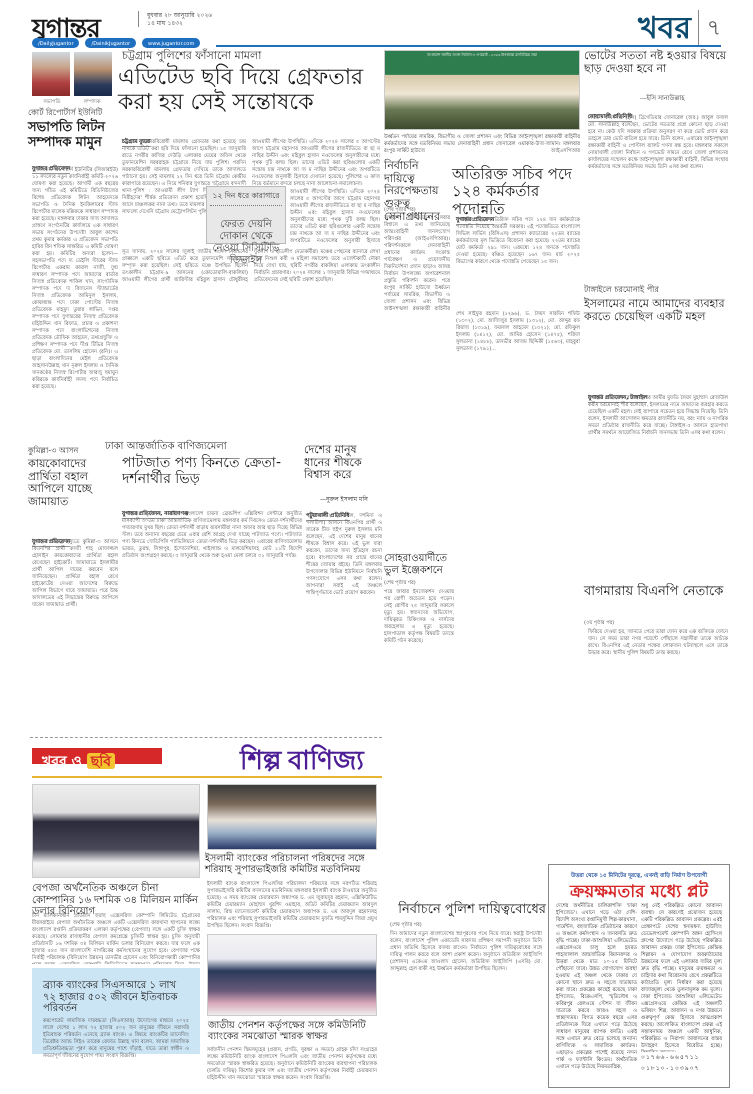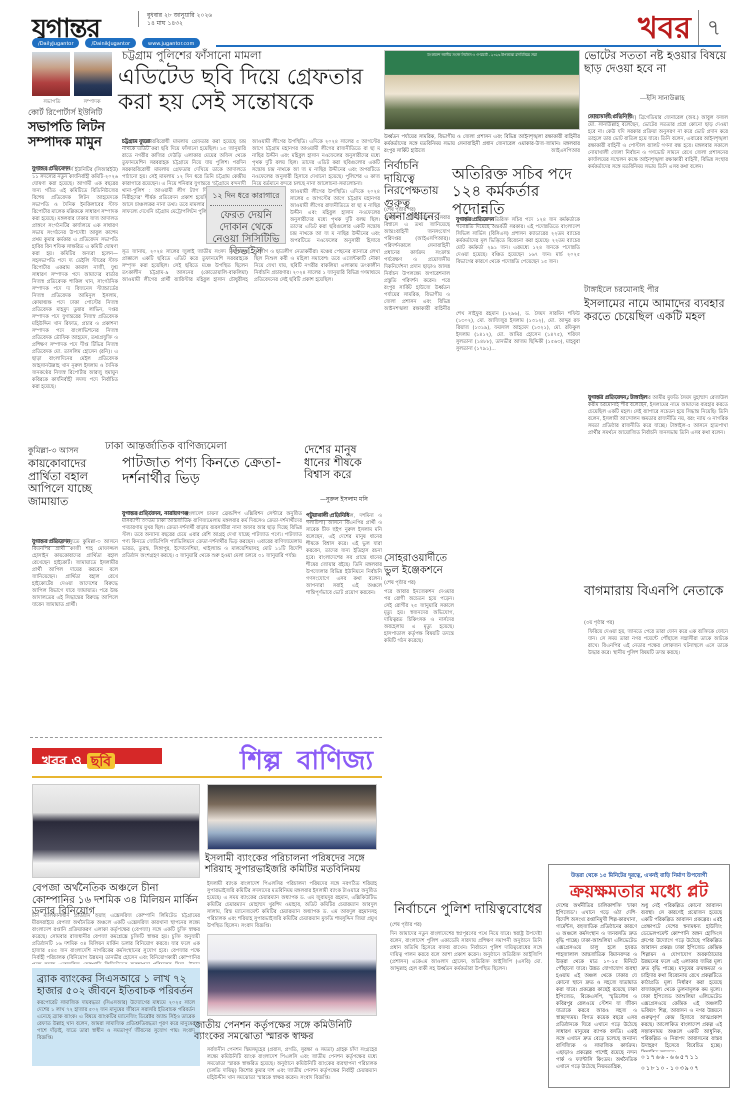--- a/index.html
+++ b/index.html
@@ -4,34 +4,34 @@
 <style>
 *{box-sizing:border-box;margin:0;padding:0}
 body{width:753px;height:1094px;background:#fff;font-family:"DejaVu Serif",serif;color:#222;overflow:hidden;position:relative}
 .abs{position:absolute}
 .masthead{left:32px;top:8px;width:690px;height:40px}
 .logo{position:absolute;left:0;top:0;font-size:26px;font-weight:bold;color:#1a1a1a;letter-spacing:-1px;font-family:"DejaVu Serif",serif}
 .datebox{position:absolute;left:106px;top:3px;border-left:1px solid #888;padding-left:8px;font-size:6px;line-height:8px;color:#444}
 .socials{position:absolute;left:0;top:30px;display:flex;gap:6px}
 .pill{background:#1f6fc1;color:#fff;font-size:5px;padding:2px 6px;border-radius:6px;font-family:"DejaVu Sans",sans-serif}
 .rule{left:216px;top:45px;width:505px;height:2px;background:#1f6fc1}
-.section-title{right:60px;top:2px;font-size:30px;font-weight:bold;color:#b91c1c;font-family:"DejaVu Sans",sans-serif}
+.section-title{right:60px;top:2px;font-size:30px;font-weight:bold;color:#0c4a6e;font-family:"DejaVu Sans",sans-serif}
 .page-no{right:30px;top:6px;font-size:22px;color:#555;border-left:1px solid #888;padding-left:8px}
 .col-text{font-size:5px;line-height:7px;color:#555;text-align:justify;overflow:hidden;font-family:"DejaVu Sans",sans-serif}
 .byline{font-size:5.5px;font-weight:bold;color:#222;border-bottom:1px solid #999;display:inline-block;margin:2px 0;font-family:"DejaVu Sans",sans-serif}
 .hl{font-family:"DejaVu Sans",sans-serif;color:#1a1a1a;text-align:left;line-height:1.15}
 .photo{background:linear-gradient(135deg,#8a9a7a,#5a6a4a 40%,#c9b79a 70%,#e8e0d0);border:1px solid #ccc}
 .photo-meet{background:linear-gradient(180deg,#2e7d4f 0%,#2e7d4f 30%,#d6c8a8 31%,#efe6d4 55%,#6b7a55 75%,#3c4a2e 100%)}
 .portrait{background:linear-gradient(180deg,#cfd8e0 0%,#c8a38a 35%,#b04040 70%,#8a2a2a 100%)}
 .portrait2{background:linear-gradient(180deg,#cfd8e0 0%,#b8906f 40%,#2a3a5a 75%,#1a2a4a 100%)}
 .infobox{background:#e8e8e8;border:1px solid #bbb;text-align:center;font-family:"DejaVu Sans",sans-serif}
 .divider-dot{border-top:1px dashed #999;height:0}
 .banner-red{background:#d62828;color:#fff;font-family:"DejaVu Sans",sans-serif;font-weight:bold;font-size:14px;padding:2px 10px}
 .banner-yellow{background:#f4c430;color:#d62828;padding:0 4px;border-radius:3px}
-.shilpo{color:#8b5cf6;font-family:Liberation Mono, monospace;font-weight:bold;font-size:26px}
+.shilpo{color:#4c1d95;font-family:Liberation Serif, serif;font-weight:bold;font-size:26px}
 .gold-rule{background:#e8b530;height:2px}
 .ad{border:1px solid #888;background:#fff}
 .blue-box{background:#cce5f4}
 </style>
 </head>
 <body>
 
 <div class="abs masthead">
   <div class="logo">যুগান্তর</div>
   <div class="datebox">
@@ -58,21 +58,21 @@
 <div class="abs hl" style="left:28px;top:120px;width:92px;font-size:13px;font-weight:bold">সভাপতি লিটন সম্পাদক মামুন</div>
 <div class="abs" style="left:32px;top:155px"><span class="byline">যুগান্তর প্রতিবেদন</span></div>
 <div class="abs col-text" style="left:32px;top:166px;width:86px;height:272px">ঢাকা কোর্ট রিপোর্টার্স ইউনিটির (সিআরইউ) ১১ সদস্যের নতুন কার্যনির্বাহী কমিটি-২০২৬ ঘোষণা করা হয়েছে। আগামী এক বছরের জন্য গঠিত এই কমিটিতে বিডিনিউজের বিশেষ প্রতিবেদক লিটন আহমেদকে সভাপতি ও দৈনিক ইনকিলাবের স্টাফ রিপোর্টার মালেক মল্লিককে সাধারণ সম্পাদক করা হয়েছে। মঙ্গলবার ঢাকার জজ আদালত প্রাঙ্গণে সংগঠনটির কার্যালয়ে এক সাধারণ সভায় সংগঠনের উপদেষ্টা আবুল কাশেম প্রথম কুমার কর্মকার এ প্রতিবেদন সভাপতি হাবিব বিন শফিক সাক্ষরিত এ কমিটি ঘোষণা করা হয়। কমিটির অন্যরা হলেন—সহসভাপতি পদে দ্য ডেইলি স্টারের স্টাফ রিপোর্টার একরাম কামাল নাজী, যুগ্ম সাধারণ সম্পাদক পদে আমাদের বার্তার নিজস্ব প্রতিবেদক শাকিল খান, সাংগঠনিক সম্পাদক পদে দ্য বিজনেস স্ট্যান্ডার্ডের নিজস্ব প্রতিবেদক আমিনুল ইসলাম, কোষাধ্যক্ষ পদে ঢাকা পোস্টের নিজস্ব প্রতিবেদক মাহমুদ তুষার লাভিন, দপ্তর সম্পাদক পদে যুগান্তরের নিজস্ব প্রতিবেদক মহিউদ্দিন খান রিফাত, প্রচার ও প্রকাশনা সম্পাদক পদে বাংলাভিশনের নিজস্ব প্রতিবেদক তৌফিক আহমেদ, তথ্যপ্রযুক্তি ও প্রশিক্ষণ সম্পাদক পদে দীপ্ত টিভির নিজস্ব প্রতিবেদক মো. তাসলিম হোসেন (রনি)। এ ছাড়া বাংলাদিনের মেইল প্রতিবেদক আহসানউল্লাহ খান নূরুল ইসলাম ও দৈনিক জনকণ্ঠের নিজস্ব রিপোর্টার আরজু হুমায়ুন কবিরকে কার্যনির্বাহী সদস্য পদে নির্বাচিত করা হয়েছে।</div>
 
 <div class="abs hl" style="left:122px;top:50px;width:258px;font-size:11px;color:#333">চট্টগ্রাম পুলিশের ফাঁসানো মামলা</div>
 <div class="abs hl" style="left:118px;top:64px;width:264px;font-size:22px">এডিটেড ছবি দিয়ে গ্রেফতার করা হয় সেই সন্তোষকে</div>
 <div class="abs" style="left:122px;top:128px"><span class="byline">চট্টগ্রাম ব্যুরো</span></div>
 <div class="abs col-text" style="left:122px;top:138px;width:124px;height:108px">চট্টগ্রামে সরকারবিরোধী মামলায় গ্রেফতার করা হয়েছে চন্দ্র নাথকে এডিট করা ছবি দিয়ে ফাঁসানো হয়েছিল। ১৫ জানুয়ারি রাতে নগরীর কাজির দেউড়ি এলাকার মেয়ের অফিস থেকে তুফানমেশিন সরবরাহক চট্টগ্রামে নিয়ে যায় পুলিশ। পরদিন সরকারবিরোধী মামলায় গ্রেফতার দেখিয়ে তাকে আদালতে পাঠানো হয়। সেই মামলায় ১২ দিন ধরে তিনি চট্টগ্রাম কেন্দ্রীয় কারাগারে রয়েছেন। এ নিয়ে শনিবার যুগান্তরে 'চট্টগ্রামে বন্দনাদী থানা-পুলিশ : আওয়ামী লীগ ট্যাগ দিয়ে ফাঁসানো হচ্ছে নিরীহদের' শীর্ষক প্রতিবেদন প্রকাশ হয়েছিল। এরপর বেরিয়ে আসে চাঞ্চল্যকর নানা তথ্য। তবে মামলার পর্ব এ বিষয়ে জোরে সাফল্যে দেখেনি চট্টগ্রাম মেট্রোপলিটন পুলিশ (সিএমপি)।</div>
 <div class="abs col-text" style="left:252px;top:138px;width:128px;height:48px">আওয়ামী লীগের উপস্থিতি। এদিকে ২০২৪ সালের ৫ আগস্টের আগে চট্টগ্রাম মহানগর আওয়ামী লীগের রাজনীতিতে বা ছা ম নাছির উদ্দীন এবং মহিবুল হাসান নওফেলের অনুসারীদের মধ্যে পৃথক দুটি বলয় ছিল। তাদের এডিট করা ছবিগুলোর একটি সন্তোষ চন্দ্র নাথকে আ জ ম নাছির উদ্দীনের এবং অপরটিতে নওফেলের অনুসারী হিসাবে দেখানো হয়েছে। পুলিশের এ কাজ নিয়ে বর্তমানে বন্দরে চলছে নানা আলোচনা-সমালোচনা।</div>
 <div class="abs infobox" style="left:206px;top:186px;width:80px;height:58px;padding:3px">
-  <div style="font-size:7.5px;color:#333;border-bottom:1px dotted #777;padding-bottom:3px;margin-bottom:3px">১২ দিন ধরে কারাগারে</div>
+  <div style="font-size:7.5px;color:#333;border-bottom:1px dotted #777;padding-bottom:3px;margin-bottom:12px">১২ দিন ধরে কারাগারে</div>
   <div style="font-size:10px;color:#444;line-height:12px">ফেরত দেয়নি দোকান থেকে নেওয়া সিসিটিভি ডিভাইস</div>
 </div>
 <div class="abs col-text" style="left:290px;top:188px;width:90px;height:56px">আওয়ামী লীগের উপস্থিতি। এদিকে ২০২৪ সালের ৫ আগস্টের আগে চট্টগ্রাম মহানগর আওয়ামী লীগের রাজনীতিতে বা ছা ম নাছির উদ্দীন এবং মহিবুল হাসান নওফেলের অনুসারীদের মধ্যে পৃথক দুটি বলয় ছিল। তাদের এডিট করা ছবিগুলোর একটি সন্তোষ চন্দ্র নাথকে আ জ ম নাছির উদ্দীনের এবং অপরটিতে নওফেলের অনুসারী হিসাবে দেখানো হয়েছে। পুলিশের এ কাজ নিয়ে বর্তমানে বন্দরে চলছে নানা আলোচনা-সমালোচনা।</div>
 <div class="abs col-text" style="left:122px;top:248px;width:258px;height:188px;column-count:2;column-gap:6px">সূত্র জানায়, ২০২৪ সালের জুলাই জাতীয় সংসদ নির্বাচনের প্রাক্কালে একটি ছবিতে এডিট করে তুফানমেশি সরবরাহকে সম্পৃক্ত করা হয়েছিল। সেই ছবিতে মঞ্চে উপস্থিত ছিলেন তৎকালীন চট্টগ্রাম-৯ আসনের (কোতোয়ালি-বাকলিয়া) আওয়ামী লীগের প্রার্থী ব্যারিস্টার মহিবুল হাসান চৌধুরীসহ যুবলীগ ও ছাত্রলীগ নেতাকর্মীরা। মঞ্চের পেছনের ব্যানারে লেখা ছিল নিশুল কবী ও মহিলা সমাবেশ। তবে এজেন্টকাটি নৌকা নিয়ে যেখা যায়, ছবিটি নগরীর বাকলিয়া এলাকায় তৎকালীন নির্বাচনি প্রচারণার। ২০২৪ সালের ১ জানুয়ারি বিভিন্ন গণমাধ্যমে প্রতিবেদনের সেই ছবিটি প্রকাশ হয়েছিল।</div>
 
 <div class="abs photo-meet" style="left:384px;top:50px;width:196px;height:80px;border:1px solid #ccc">
   <div style="margin:2px 30px;font-size:3.5px;color:#fff;text-align:center;font-family:'DejaVu Sans',sans-serif">বাংলাদেশ জাতীয় সংসদ নির্বাচন ও গণভোট - ২০২৬ উপলক্ষ্যে মতবিনিময় সভা</div>
 </div>
 <div class="abs col-text" style="left:384px;top:133px;width:196px;height:22px;color:#444">উর্ধ্বতন পর্যায়ের সামরিক, বিভাগীয় ও জেলা প্রশাসন এবং বিভিন্ন আইনশৃঙ্খলা রক্ষাকারী বাহিনীর কর্মকর্তাদের সঙ্গে মতবিনিময় সভায় সেনাবাহিনী প্রধান জেনারেল ওয়াকার-উজ-জামান। মঙ্গলবার রংপুর সার্কিট হাউজে</div>
 <div class="abs col-text" style="left:540px;top:147px;width:40px;text-align:right">আইএসপিআর</div>
@@ -128,30 +128,30 @@
 <div class="abs gold-rule" style="left:32px;top:776px;width:350px"></div>
 
 <div class="abs photo" style="left:32px;top:784px;width:168px;height:94px;background:linear-gradient(180deg,#eee 0%,#ddd 30%,#2a2a3a 40%,#4a4a5a 70%,#f4f4f4 85%,#ddd 100%)"></div>
 <div class="abs hl" style="left:32px;top:882px;width:168px;font-size:10px">বেপজা অর্থনৈতিক অঞ্চলে চীনা কোম্পানির ১৬ দশমিক ৩৪ মিলিয়ন মার্কিন ডলার বিনিয়োগ</div>
 <div class="abs col-text" style="left:32px;top:912px;width:168px;height:52px">চীন মালিকানাধীন প্রতিষ্ঠান হুয়াহু এক্সেসরিজ কোম্পানি লিমিটেড চট্টগ্রামের মীরসরাইয়ে বেপজা অর্থনৈতিক অঞ্চলে একটি এক্সেসরিজ কারখানা স্থাপনের লক্ষ্যে বাংলাদেশ রপ্তানি প্রক্রিয়াকরণ এলাকা কর্তৃপক্ষের (বেপজা) সঙ্গে একটি চুক্তি স্বাক্ষর করেছে। সোমবার রাজধানীর বেপজা কমপ্লেক্সে চুক্তিটি স্বাক্ষর হয়। চুক্তি অনুযায়ী প্রতিষ্ঠানটি ১৬ দশমিক ৩৪ মিলিয়ন মার্কিন ডলার বিনিয়োগ করবে। যার ফলে এক হাজার ৫৪৫ জন বাংলাদেশি নাগরিকের কর্মসংস্থানের সুযোগ হবে। বেপজার পক্ষে নির্বাহী পরিচালক (বিনিয়োগ উন্নয়ন) তানভীর হোসেন এবং বিনিয়োগকারী কোম্পানির পক্ষে হুয়াহু এক্সেসরিজ কোম্পানি লিমিটেডের ব্যবস্থাপনা পরিচালক সিয়া, উয়ান উয়ানসেই চুক্তিতে স্বাক্ষর করেন। বেপজার নির্বাহী চেয়ারম্যান মেজর জেনারেল মোহাম্মদ মোয়াজ্জেম হোসেন চুক্তি স্বাক্ষর অনুষ্ঠানে উপস্থিত ছিলেন। সংবাদ বিজ্ঞপ্তি।</div>
 
 <div class="abs photo" style="left:207px;top:784px;width:170px;height:66px;background:linear-gradient(180deg,#3a3a3a 0%,#7a6a5a 30%,#e8e0d8 55%,#9ab0c8 75%,#2a3a6a 100%)"></div>
 <div class="abs hl" style="left:205px;top:853px;width:174px;font-size:9.5px">ইসলামী ব্যাংকের পরিচালনা পরিষদের সঙ্গে শরিয়াহ সুপারভাইজরি কমিটির মতবিনিময়</div>
 <div class="abs col-text" style="left:207px;top:880px;width:170px;height:48px">ইসলামী ব্যাংক বাংলাদেশ পিএলসির পরিচালনা পরিষদের সঙ্গে নবগঠিত শরিয়াহ সুপারভাইজরি কমিটির সদস্যদের মতবিনিময় মঙ্গলবার ইসলামী ব্যাংক টাওয়ারে অনুষ্ঠিত হয়েছে। এ সময় ব্যাংকের চেয়ারম্যান অধ্যাপক ড. এম জুবায়দুর রহমান, এক্সিকিউটিভ কমিটির চেয়ারম্যান মোহাম্মদ খুরশিদ ওয়াহাব, অডিট কমিটির চেয়ারম্যান আবদুল সালাম, রিস্ক ম্যানেজমেন্ট কমিটির চেয়ারম্যান অধ্যাপক ড. এম আবদুল রহমানসহ পরিচালক এবং শরিয়াহ সুপারভাইজরি কমিটির চেয়ারম্যান মুফতি শামসুদ্দিন জিয়া প্রমুখ উপস্থিত ছিলেন। সংবাদ বিজ্ঞপ্তি।</div>
 
-<div class="abs blue-box" style="left:32px;top:968px;width:168px;height:98px;padding:5px">
+<div class="abs blue-box" style="left:32px;top:968px;width:168px;height:86px;padding:11px">
   <div class="hl" style="font-size:10px">ব্র্যাক ব্যাংকের সিএসআরে ১ লাখ ৭২ হাজার ৫০২ জীবনে ইতিবাচক পরিবর্তন</div>
   <div class="col-text" style="margin-top:3px;height:52px">করপোরেট সামাজিক দায়বদ্ধতা (সিএসআর) উদ্যোগের মাধ্যমে ২০২৫ সালে দেশের ১ লাখ ৭২ হাজার ৫০২ জন মানুষের জীবনে সরাসরি ইতিবাচক পরিবর্তন এনেছে ব্র্যাক ব্যাংক। এ বিষয়ে ব্যাংকটির ম্যানেজিং ডিরেক্টর অ্যান্ড সিইও তারেক রেফাত উল্লাহ খান বলেন, আমরা সামাজিক প্রতিশ্রুতিবদ্ধতা পূরণ করে মানুষের পাশে দাঁড়াই, যাতে তারা স্বাধীন ও সমতাপূর্ণ জীবনের সুযোগ পায়। সংবাদ বিজ্ঞপ্তি।</div>
 </div>
 
 <div class="abs photo" style="left:207px;top:934px;width:170px;height:82px;background:linear-gradient(180deg,#f4f4f4 0%,#e8e8f0 30%,#2a3a5a 45%,#6a5a7a 70%,#d8a8b8 85%,#eee 100%)"></div>
-<div class="abs hl" style="left:194px;top:1020px;width:174px;font-size:9.5px">জাতীয় পেনশন কর্তৃপক্ষের সঙ্গে কমিউনিটি ব্যাংকের সমঝোতা স্মারক স্বাক্ষর</div>
+<div class="abs hl" style="left:208px;top:1020px;width:174px;font-size:9.5px">জাতীয় পেনশন কর্তৃপক্ষের সঙ্গে কমিউনিটি ব্যাংকের সমঝোতা স্মারক স্বাক্ষর</div>
 <div class="abs col-text" style="left:207px;top:1046px;width:170px;height:42px">সর্বজনীন পেনশন স্কিমসমূহের (প্রবাস, প্রগতি, সুরক্ষা ও সমতা) গ্রাহক চাঁদা সংগ্রহের লক্ষ্যে কমিউনিটি ব্যাংক বাংলাদেশ পিএলসি এবং জাতীয় পেনশন কর্তৃপক্ষের মধ্যে সমঝোতা স্মারক স্বাক্ষরিত হয়েছে। অনুষ্ঠানে কমিউনিটি ব্যাংকের ব্যবস্থাপনা পরিচালক (চলতি দায়িত্ব) কিশোর কুমার দাশ এবং জাতীয় পেনশন কর্তৃপক্ষের নির্বাহী চেয়ারম্যান মহিউদ্দীন খান সমঝোতা স্মারকে স্বাক্ষর করেন। সংবাদ বিজ্ঞপ্তি।</div>
 
-<div class="abs hl" style="left:390px;top:902px;width:156px;font-size:13px;text-align:center">নির্বাচনে পুলিশ দায়িত্ববোধের</div>
+<div class="abs hl" style="left:390px;top:902px;width:156px;font-size:13px;text-align:right">নির্বাচনে পুলিশ দায়িত্ববোধের</div>
 <div class="abs hl" style="left:390px;top:922px;width:156px;font-size:5px;color:#555">(শেষ পৃষ্ঠার পর)</div>
 <div class="abs col-text" style="left:390px;top:930px;width:152px;height:126px">দিন আমাদের নতুন বাংলাদেশের স্বপ্নপূরণের পথে নিয়ে যাবে। স্বরাষ্ট্র উপদেষ্টা বলেন, বাংলাদেশ পুলিশ একাডেমি সারদায় প্রশিক্ষণ সমাপনী অনুষ্ঠানে তিনি প্রধান অতিথি হিসেবে বক্তব্য রাখেন। নির্বাচনে পুলিশ দায়িত্ববোধের সঙ্গে দায়িত্ব পালন করবে বলে আশা প্রকাশ করেন। অনুষ্ঠানে অতিরিক্ত আইজিপি (প্রশাসন) একেএম আওলাদ হোসেন, অতিরিক্ত আইজিপি (এসবি) মো. আব্দুল্লাহ হেল বাকী সহ ঊর্ধ্বতন কর্মকর্তারা উপস্থিত ছিলেন।</div>
 
 <div class="abs ad" style="left:548px;top:864px;width:182px;height:224px;padding:7px">
   <div style="font-size:5.5px;font-weight:bold;color:#1f4e9c;text-align:center;font-family:'DejaVu Sans',sans-serif">উত্তরা থেকে ১৫ মিনিটের দূরত্বে, এখনই বাড়ি নির্মাণ উপযোগী</div>
   <div style="font-size:17px;font-weight:bold;color:#d62828;text-align:center;font-family:'DejaVu Sans',sans-serif;line-height:22px">ক্রয়ক্ষমতার মধ্যে প্লট</div>
   <div style="display:flex;gap:4px">
     <div class="col-text" style="width:86px;height:170px;color:#333">দেশের অর্থনীতির চালিকাশক্তি 'ঢাকা ইপিজেড'। এখানে গড়ে ওঠা দেশি-বিদেশি অসংখ্য রপ্তানিমুখী শিল্প-কারখানা, গার্মেন্টস, বহুজাতিক প্রতিষ্ঠানের কারণে এ অঞ্চলে কর্মসংস্থান ও জনবসতি দ্রুত বৃদ্ধি পাচ্ছে। ঢাকা-আশুলিয়া এলিভেটেড এক্সপ্রেসওয়ে চালু হলে হযরত শাহজালাল আন্তর্জাতিক বিমানবন্দর ও উত্তরা থেকে মাত্র ১০-১৫ মিনিটে পৌঁছানো যাবে। উন্নত যোগাযোগ ব্যবস্থা হওয়ায় এই অঞ্চল থেকে ঢাকার যে কোনো স্থানে দ্রুত ও সহজে যাতায়াত করা যাবে। প্রকল্পের কাছেই রয়েছে ঢাকা ইপিজেড, বিকেএসপি, স্মৃতিসৌধ ও কবিরপুর রেলওয়ে স্টেশন যা জীবন যাত্রাকে করবে আরও সহজ ও স্বাচ্ছন্দ্যময়। বিগত কয়েক বছরে এসব প্রতিষ্ঠানকে ঘিরে এখানে গড়ে উঠেছে সাধারণ মানুষের ব্যাপক বসতি। একই সঙ্গে এখানে দ্রুত বেড়ে চলেছে অন্যান্য বাণিজ্যিক ও সামাজিক কার্যক্রম। এছাড়াও প্রকল্পের পাশেই রয়েছে নন্দন পার্ক ও ফ্যান্টাসি কিংডম। অর্থনৈতিক এখানে গড়ে উঠেছে নিয়মতান্ত্রিক,</div>
     <div style="width:86px">
       <div class="col-text" style="height:150px;color:#333">শুধু নেই পরিকল্পিত কোনো আবাসন ব্যবস্থা। সে কারণেই প্রয়োজন হয়েছে একটি পরিকল্পিত আবাসন প্রকল্পের। এরই প্রেক্ষাপটে দেশের স্বনামধন্য হাউজিং ডেভেলপমেন্ট কোম্পানি অঙ্গন হোল্ডিংস গ্রুপের উদ্যোগে গড়ে উঠেছে পরিকল্পিত আবাসন প্রকল্প। ঢাকা ইপিজেড কেন্দ্রিক শিল্পায়ন ও যোগাযোগ অবকাঠামোর উন্নয়নের ফলে এই এলাকার জমির মূল্য দ্রুত বৃদ্ধি পাচ্ছে। মানুষের ক্রয়ক্ষমতা ও চাহিদার কথা বিবেচনায় রেখে প্রকল্পটিতে কাঠাপ্রতি মূল্য নির্ধারণ করা হয়েছে বাজারমূল্য থেকে তুলনামূলক কম মূল্যে। ঢাকা ইপিজেড আশুলিয়া এলিভেটেড এক্সপ্রেসওয়ে কেন্দ্রিক এই অঞ্চলটি ভবিষ্যৎ শিল্প, আবাসন ও নগর উন্নয়নে গুরুত্বপূর্ণ কেন্দ্র হিসাবে আত্মপ্রকাশ করছে। আলোকিত বাংলাদেশ প্রকল্প এই সম্ভাবনাময় অঞ্চলে একটি আধুনিক, পরিকল্পিত ও নিরাপদ আবাসনের বাস্তব উদাহরণ হিসেবে বিবেচিত হচ্ছে। বিস্তারিত জানতে:</div>

